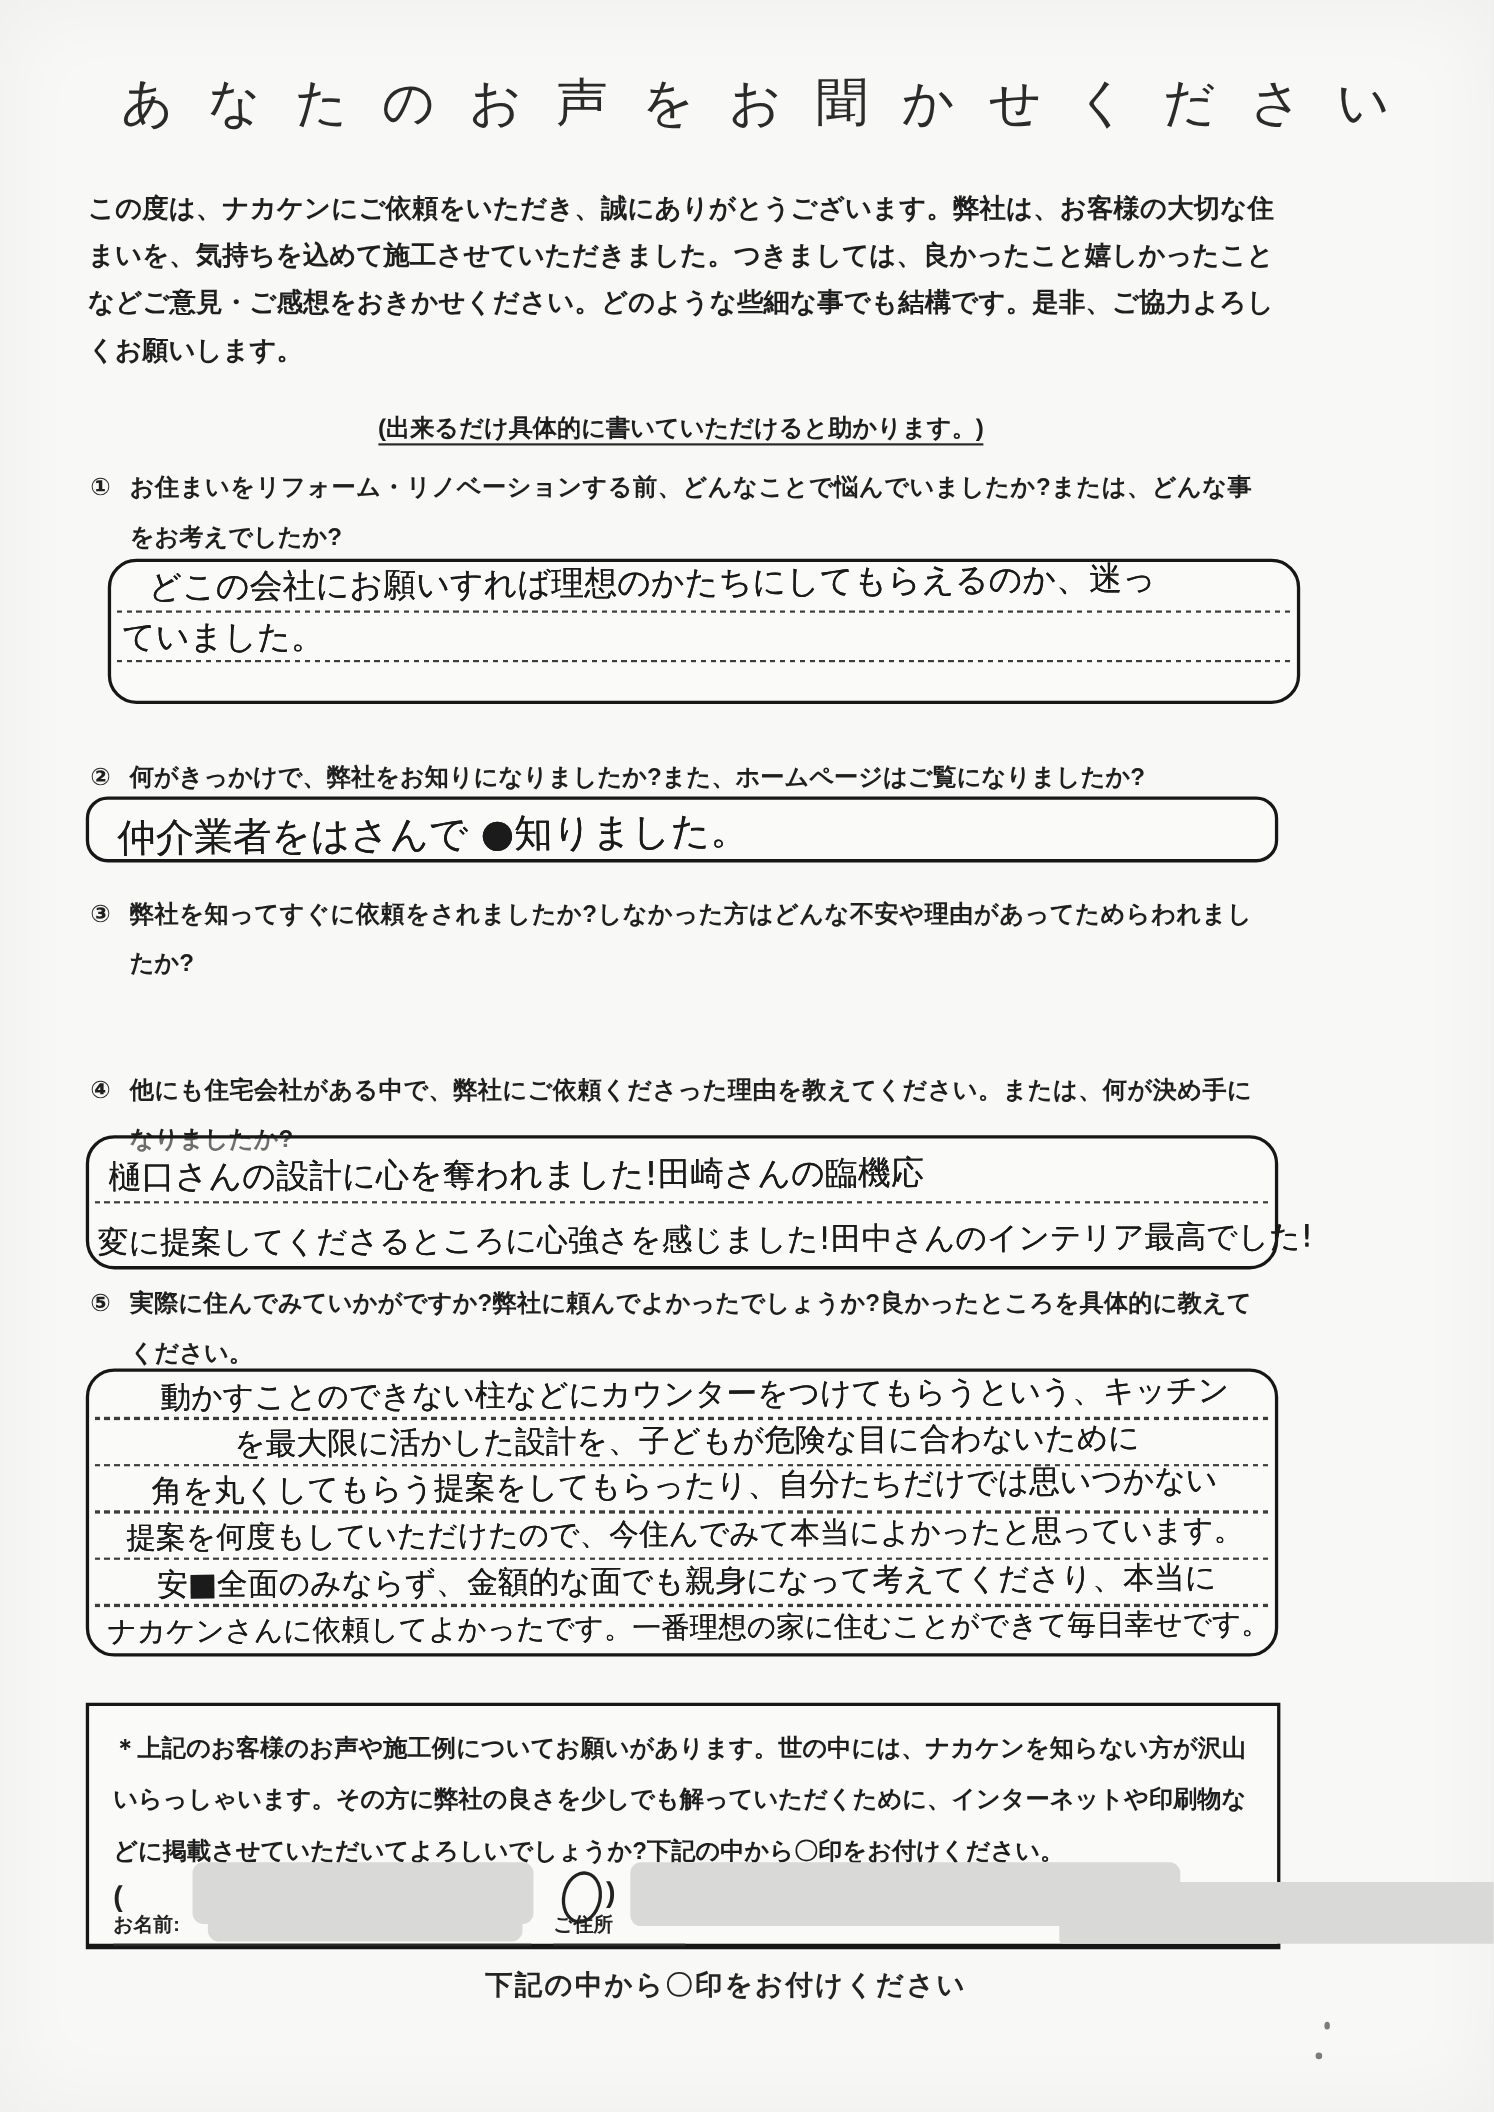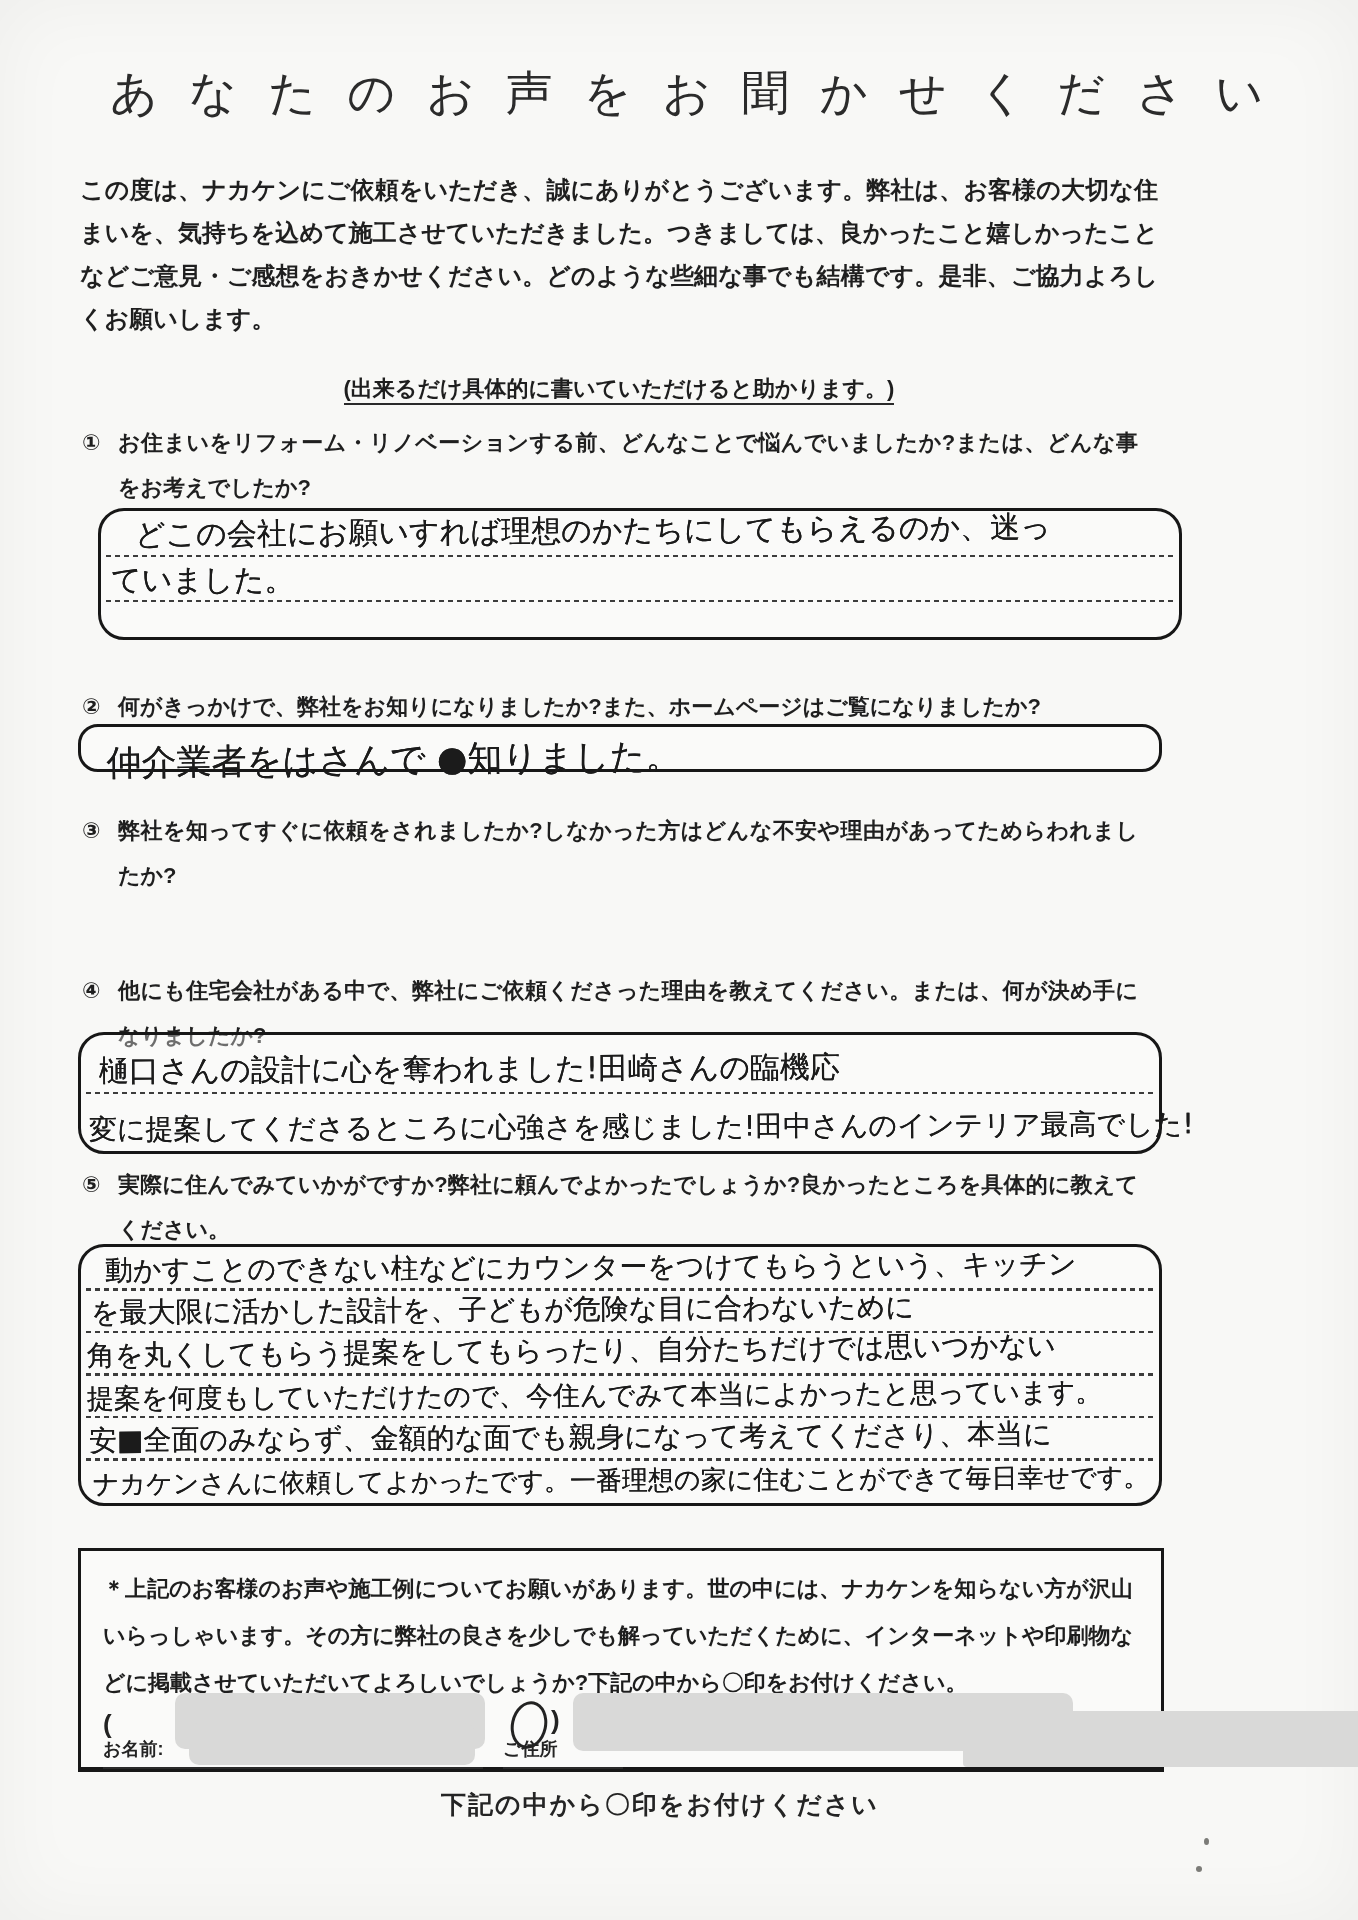--- a/index.html
+++ b/index.html
@@ -37,34 +37,34 @@
   .qnum{flex:0 0 36px;}
   .qtext{width:1020px;text-align:justify;}
   .q1{top:420px;} .q2{top:684px;} .q3{top:808px;} .q4{top:968px;} .q5{top:1162px;}
   
   .abox{
     position:absolute;left:78px;width:1084px;
     border:3px solid #171717;border-radius:26px;
     box-sizing:border-box;background:rgba(255,255,255,0.35);
   }
   .b1{top:508px;height:132px;margin-left:20px;}
-  .b2{top:724px;height:48px;border-radius:20px;}
+  .b2{top:724px;height:60px;border-radius:20px;}
   .b3{top:848px;height:116px;}
   .b4{top:1032px;height:122px;}
   .b5{top:1244px;height:262px;}
   .row{position:relative;display:flex;align-items:flex-end;}
   .row.ruled::after{
     content:"";position:absolute;left:5px;right:5px;bottom:-1px;height:2.4px;
     background:repeating-linear-gradient(90deg,#3c3c3c 0 5px,transparent 5px 9px);
   }
   .b1 .row{height:45px;} .b1 .row:nth-child(3){height:36px;}
   .b2 .row{height:62px;}
   .b3 .row{height:55px;}
   .b4 .row{height:58px;}
-  .b5 .row{height:42.5px;}
+  .b5 .row{height:42.5px;justify-content:center;}
   
   .hw{
     font-family:"DejaVu Sans",sans-serif;
     color:#1b1b1b;line-height:1;white-space:nowrap;
     text-shadow:0 0 0.6px #1b1b1b;
   }
   .b1 .hw{font-size:30px;padding:0 0 6px 34px;transform:rotate(-0.5deg);transform-origin:left bottom;}
   .b1 .row:nth-child(2) .hw{padding-left:10px;transform:rotate(0deg);}
   .b2 .hw{font-size:35px;padding:0 0 8px 26px;transform:rotate(-0.7deg);transform-origin:left bottom;}
   .b3 .hw{font-size:32px;padding:0 0 7px 22px;transform:rotate(-0.4deg);transform-origin:left bottom;}

